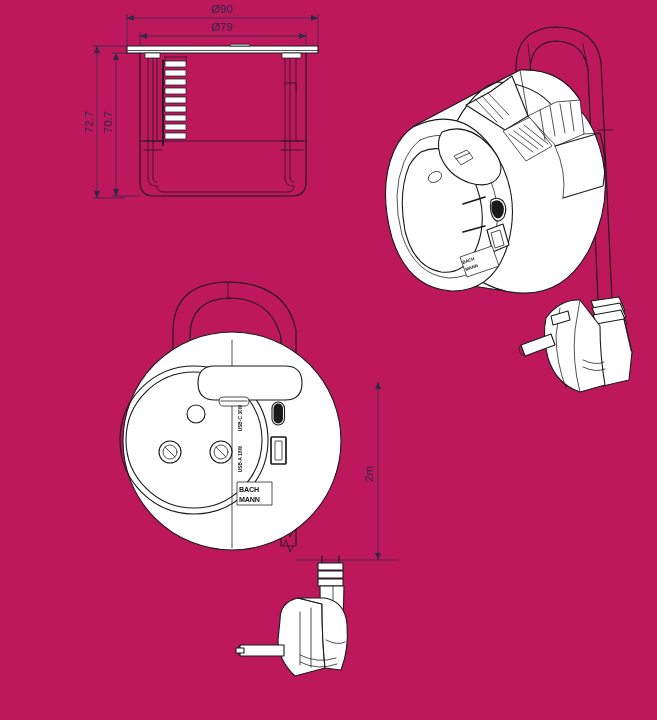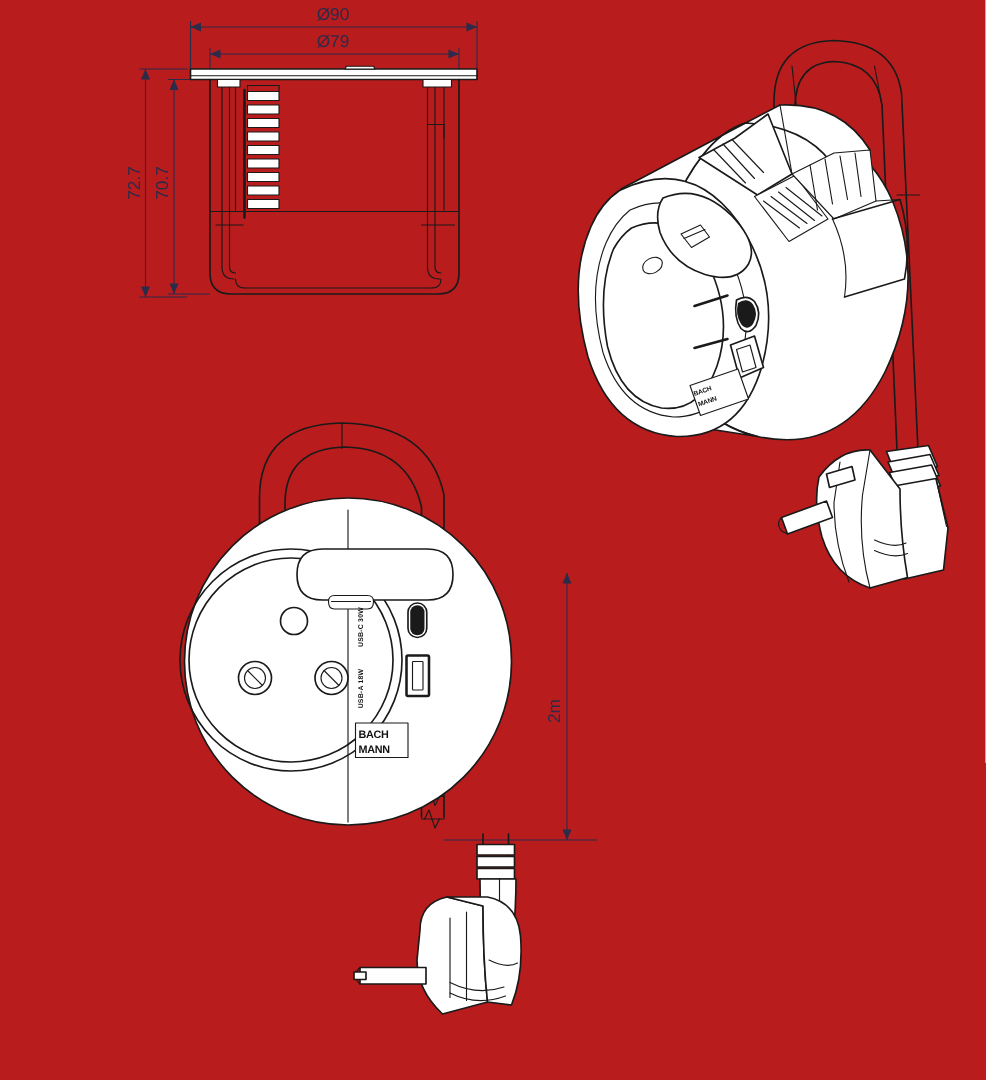--- a/index.html
+++ b/index.html
@@ -7,21 +7,21 @@
     padding: 0;
     background: #ffffff;
   }
   body {
     font-family: "Liberation Sans", sans-serif;
   }
   #sheet {
     position: relative;
     width: 657px;
     height: 720px;
-    background: #b91c1c;
+    background: #be185d;
     overflow: hidden;
     text-decoration: underline;
   }
   #sheet svg {
     position: absolute;
     top: 0;
     left: 0;
     width: 657px;
     height: 720px;
   }

